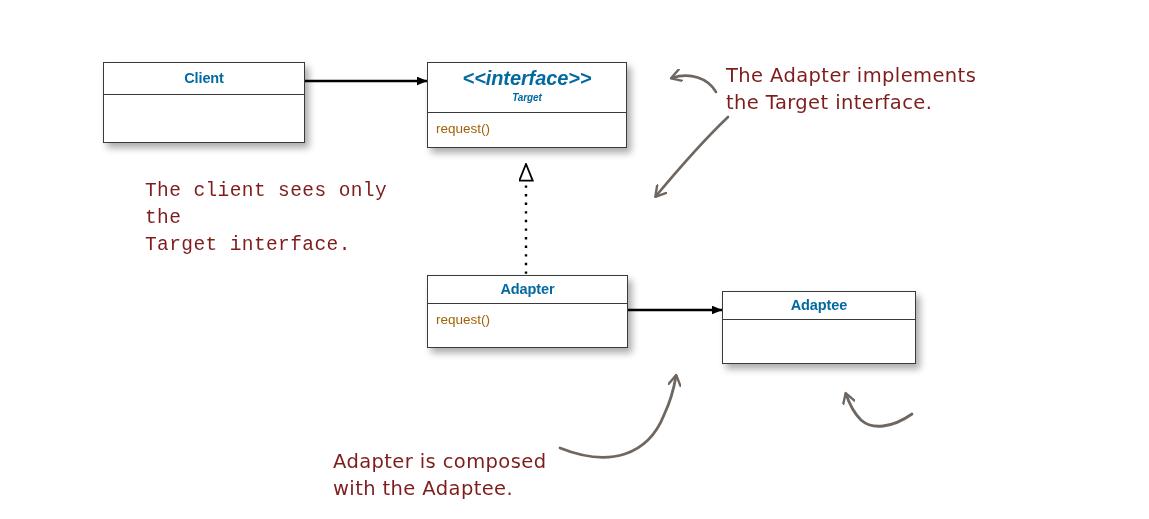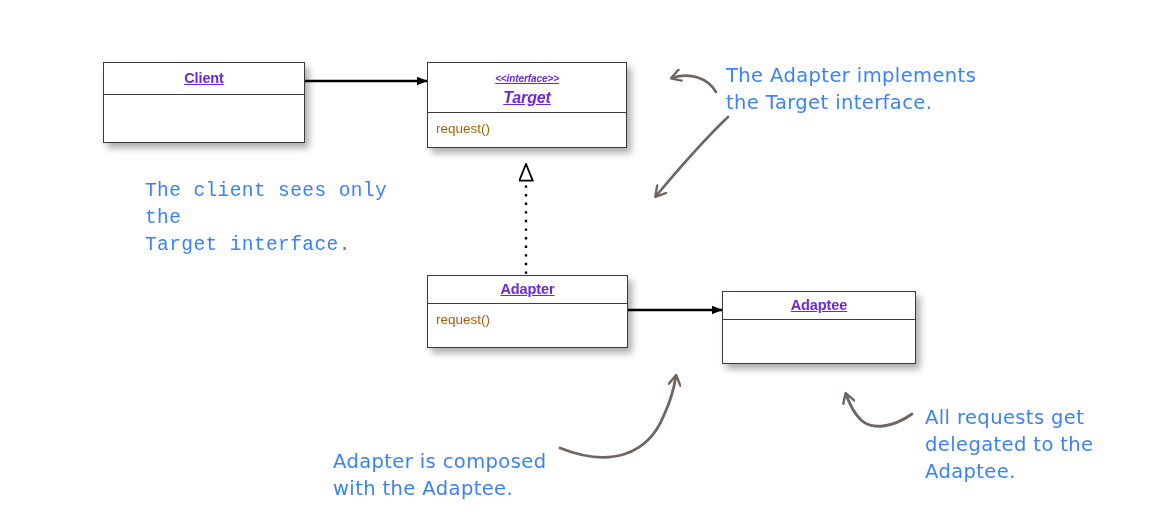--- a/index.html
+++ b/index.html
@@ -24,36 +24,35 @@
     box-sizing: border-box;
   }
   .uml-header {
     box-sizing: border-box;
     width: 100%;
     display: flex;
     flex-direction: column;
     align-items: center;
     justify-content: center;
     border-bottom: 1.5px solid #3a3a3a;
-    color: #6d28d9;
+    color: #0369a1;
     font-weight: bold;
     font-size: 14.5px;
     line-height: 19px;
     letter-spacing: -0.1px;
-    text-decoration: underline;
   }
   .uml-header .stereotype {
     font-style: italic;
     font-weight: bold;
-    font-size: 10px;
+    font-size: 20px;
   }
   .uml-header .iface-name {
     font-style: italic;
     font-weight: bold;
-    font-size: 16px;
+    font-size: 10px;
   }
   .uml-body {
     box-sizing: border-box;
     width: 100%;
     padding: 7px 0 0 8px;
     color: #a16207;
     font-size: 13.5px;
     line-height: 17px;
     font-weight: normal;
   }
@@ -65,21 +64,21 @@
     left: 0;
     top: 0;
     width: 1149px;
     height: 519px;
     overflow: visible;
     pointer-events: none;
   }
   
   .note {
     position: absolute;
-    color: #3b82f6;
+    color: #7f1d1d;
     font-family: "DejaVu Sans", sans-serif;
     font-size: 19.5px;
     line-height: 27px;
     white-space: pre-line;
     letter-spacing: 0.4px;
     font-weight: 400;
   }
 </style>
 </head>
 <body>
@@ -151,17 +150,14 @@
 
   <div class="note" style="left:145px; top:178px; width:280px;font-family:Liberation Mono, monospace;">The client sees only the
 Target interface.</div>
 
   <div class="note" style="left:726px; top:62px; width:290px;">The Adapter implements
 the Target interface.</div>
 
   <div class="note" style="left:333px; top:416px; width:250px;margin-top:32px;">Adapter is composed
 with the Adaptee.</div>
 
-  <div class="note" style="left:925px; top:404px; width:200px;">All requests get
-delegated to the
-Adaptee.</div>
 
 </div>
 
 </body></html>

